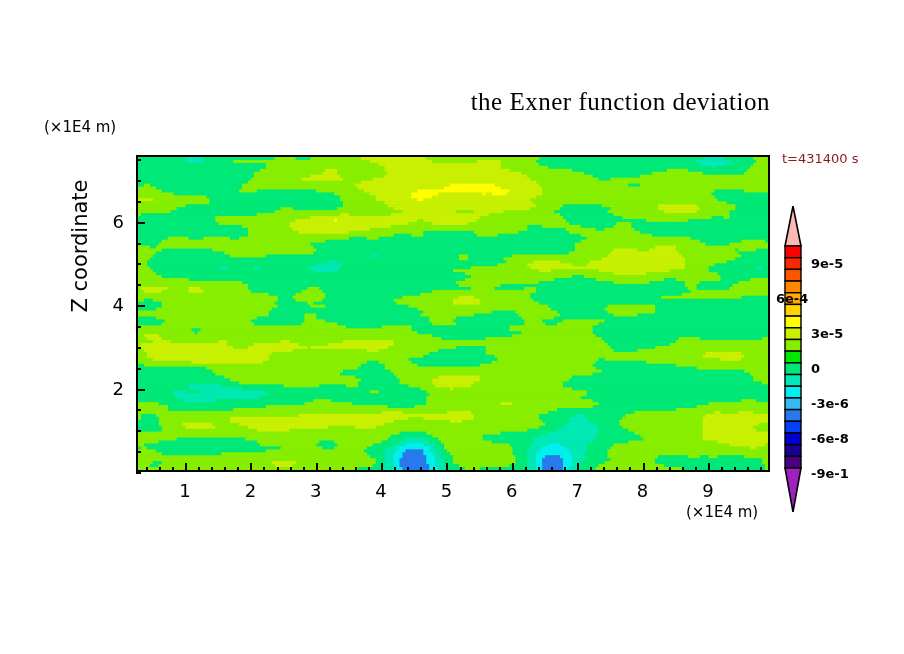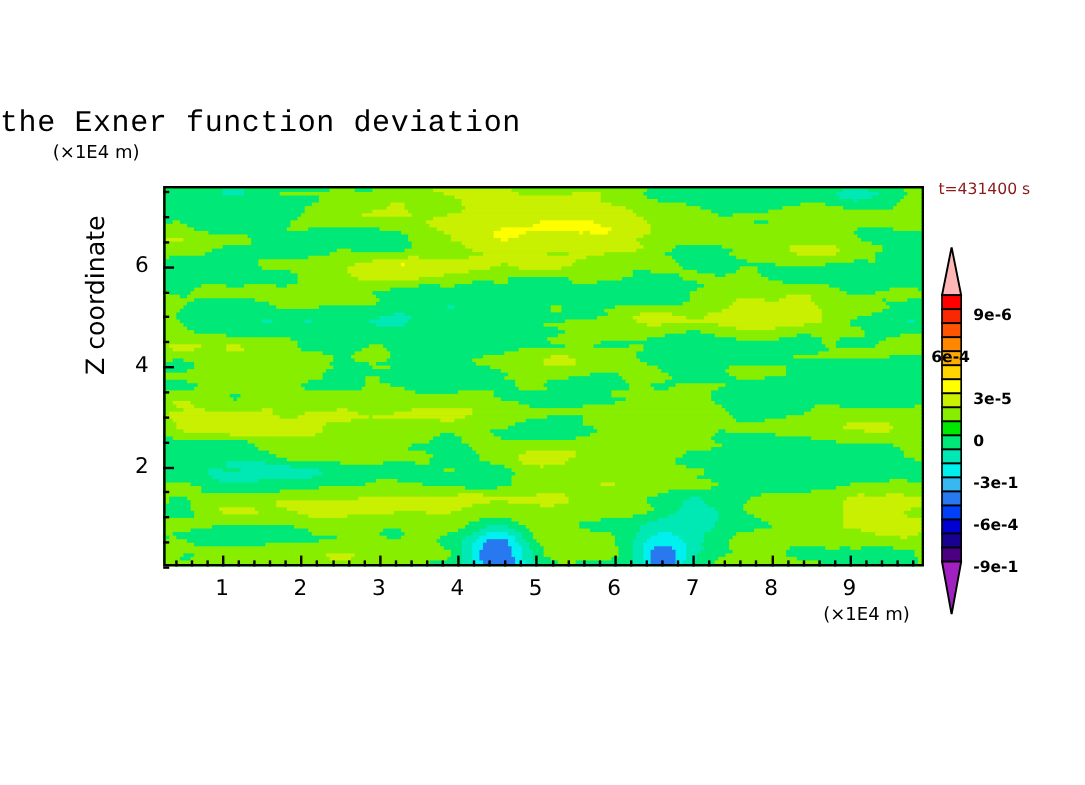--- a/index.html
+++ b/index.html
@@ -15,25 +15,25 @@
     font-family: "DejaVu Sans", sans-serif;
     overflow: hidden;
   }
 
   
   #chart-title {
     position: absolute;
     left: 0;
     top: 88px;
     width: 770px;
-    text-align: left;
+    text-align: right;
     font-size: 25px;
     letter-spacing: 0.5px;
     color: #000000;
-    font-family: Liberation Mono, monospace;
+    font-family: Liberation Serif, serif;
     white-space: nowrap;
   }
 
   
   #ylabel-units {
     position: absolute;
     left: 44px;
     top: 118px;
     font-size: 15px;
     color: #000;
@@ -1319,22 +1319,22 @@
         <rect x="1" y="191.89473684210526" width="16" height="11.68421052631579" fill="#38b8f0" stroke="#000" stroke-width="1.4"></rect>
         <rect x="1" y="203.57894736842104" width="16" height="11.68421052631579" fill="#2878f0" stroke="#000" stroke-width="1.4"></rect>
         <rect x="1" y="215.26315789473685" width="16" height="11.68421052631579" fill="#0040f8" stroke="#000" stroke-width="1.4"></rect>
         <rect x="1" y="226.94736842105263" width="16" height="11.68421052631579" fill="#0000d0" stroke="#000" stroke-width="1.4"></rect>
         <rect x="1" y="238.6315789473684" width="16" height="11.68421052631579" fill="#180090" stroke="#000" stroke-width="1.4"></rect>
         <rect x="1" y="250.31578947368422" width="16" height="11.68421052631579" fill="#4b0082" stroke="#000" stroke-width="1.4"></rect>
         <polygon points="1,262 17,262 9,306" fill="#a020c0" stroke="#000" stroke-width="1.6"></polygon>
       </svg>
   </div>
   <div id="colorbar-labels">
-      <div class="cb-label" style="left: 811px; top: 255.526px;">9e-6</div>
+      <div class="cb-label" style="left: 811px; top: 255.526px;">9e-5</div>
       <div class="cb-label" style="left: 776px; top: 290.579px;">6e-4</div>
       <div class="cb-label" style="left: 811px; top: 325.632px;">3e-5</div>
       <div class="cb-label" style="left: 811px; top: 360.684px;">0</div>
-      <div class="cb-label" style="left: 811px; top: 395.737px;">-3e-1</div>
-      <div class="cb-label" style="left: 811px; top: 430.789px;">-6e-4</div>
+      <div class="cb-label" style="left: 811px; top: 395.737px;">-3e-6</div>
+      <div class="cb-label" style="left: 811px; top: 430.789px;">-6e-8</div>
       <div class="cb-label" style="left: 811px; top: 465.842px;">-9e-1</div>
     </div>
 
 </div>
 
 </body></html>

